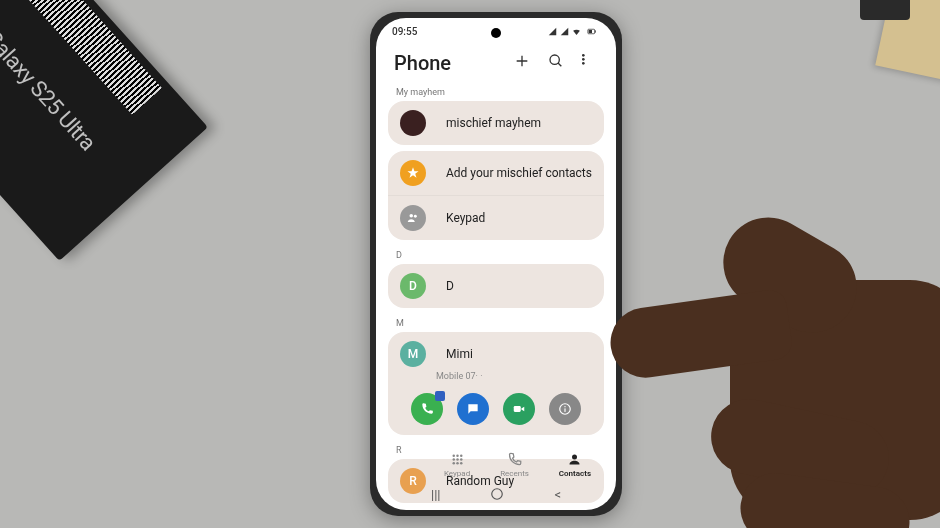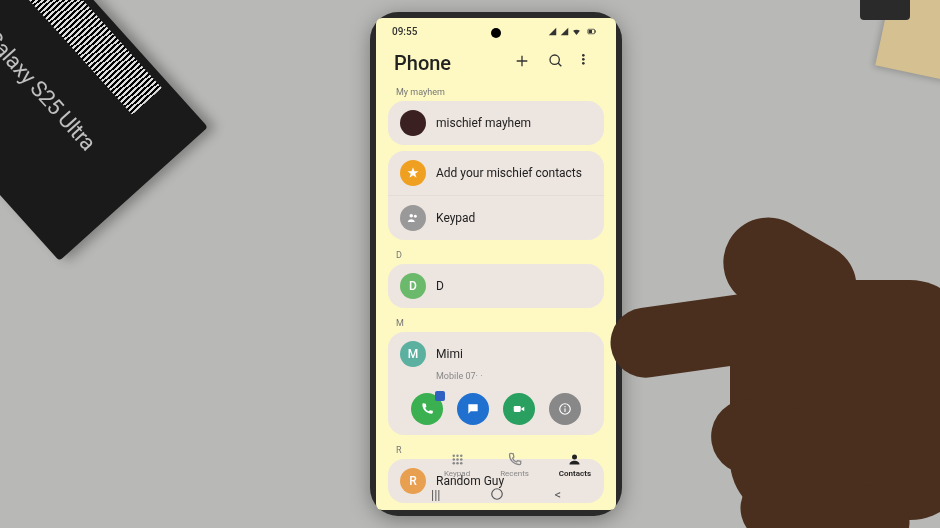--- a/index.html
+++ b/index.html
@@ -53,22 +53,22 @@
     width: 252px;
     height: 504px;
     background: #2a2a2a;
     border-radius: 28px;
     box-shadow: 0 4px 20px rgba(0,0,0,0.35);
     padding: 6px;
   }
   .phone-screen {
     width: 100%;
     height: 100%;
-    background: #fef9c3;
-    border-radius: 6px;
+    background: #ffffff;
+    border-radius: 30px;
     position: relative;
     overflow: hidden;
   }
   .camera-hole {
     position: absolute;
     top: 10px;
     left: 50%;
     transform: translateX(-50%);
     width: 10px;
     height: 10px;
@@ -110,21 +110,21 @@
   .card-group {
     margin: 0 12px 6px;
     background: #ede5e0;
     border-radius: 16px;
     overflow: hidden;
   }
   .card-row {
     display: flex;
     align-items: center;
     padding: 9px 12px;
-    gap: 10px;
+    gap: 20px;
     border-top: 1px solid rgba(0,0,0,0.04);
   }
   .card-row:first-child { border-top: none; }
   .avatar {
     width: 26px;
     height: 26px;
     border-radius: 50%;
     display: flex;
     align-items: center;
     justify-content: center;

